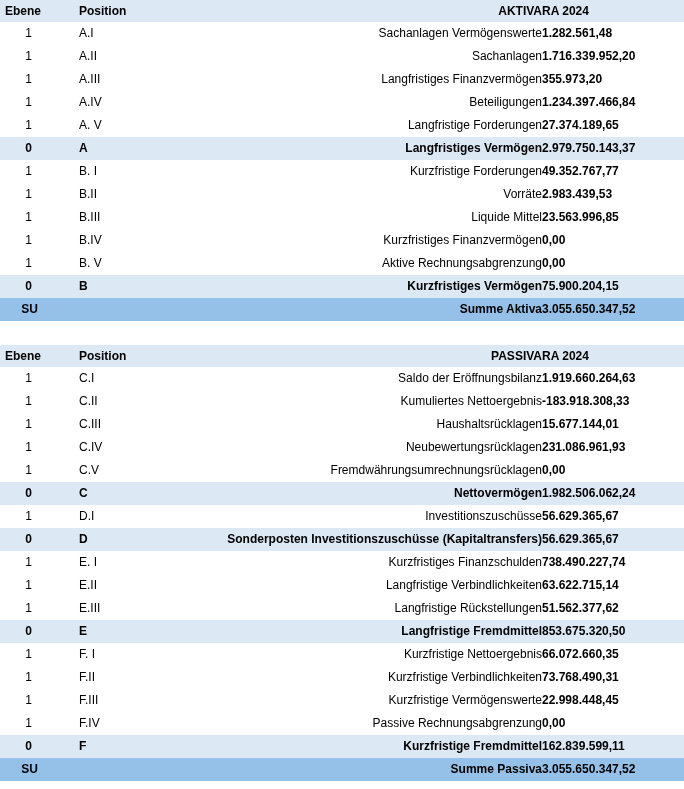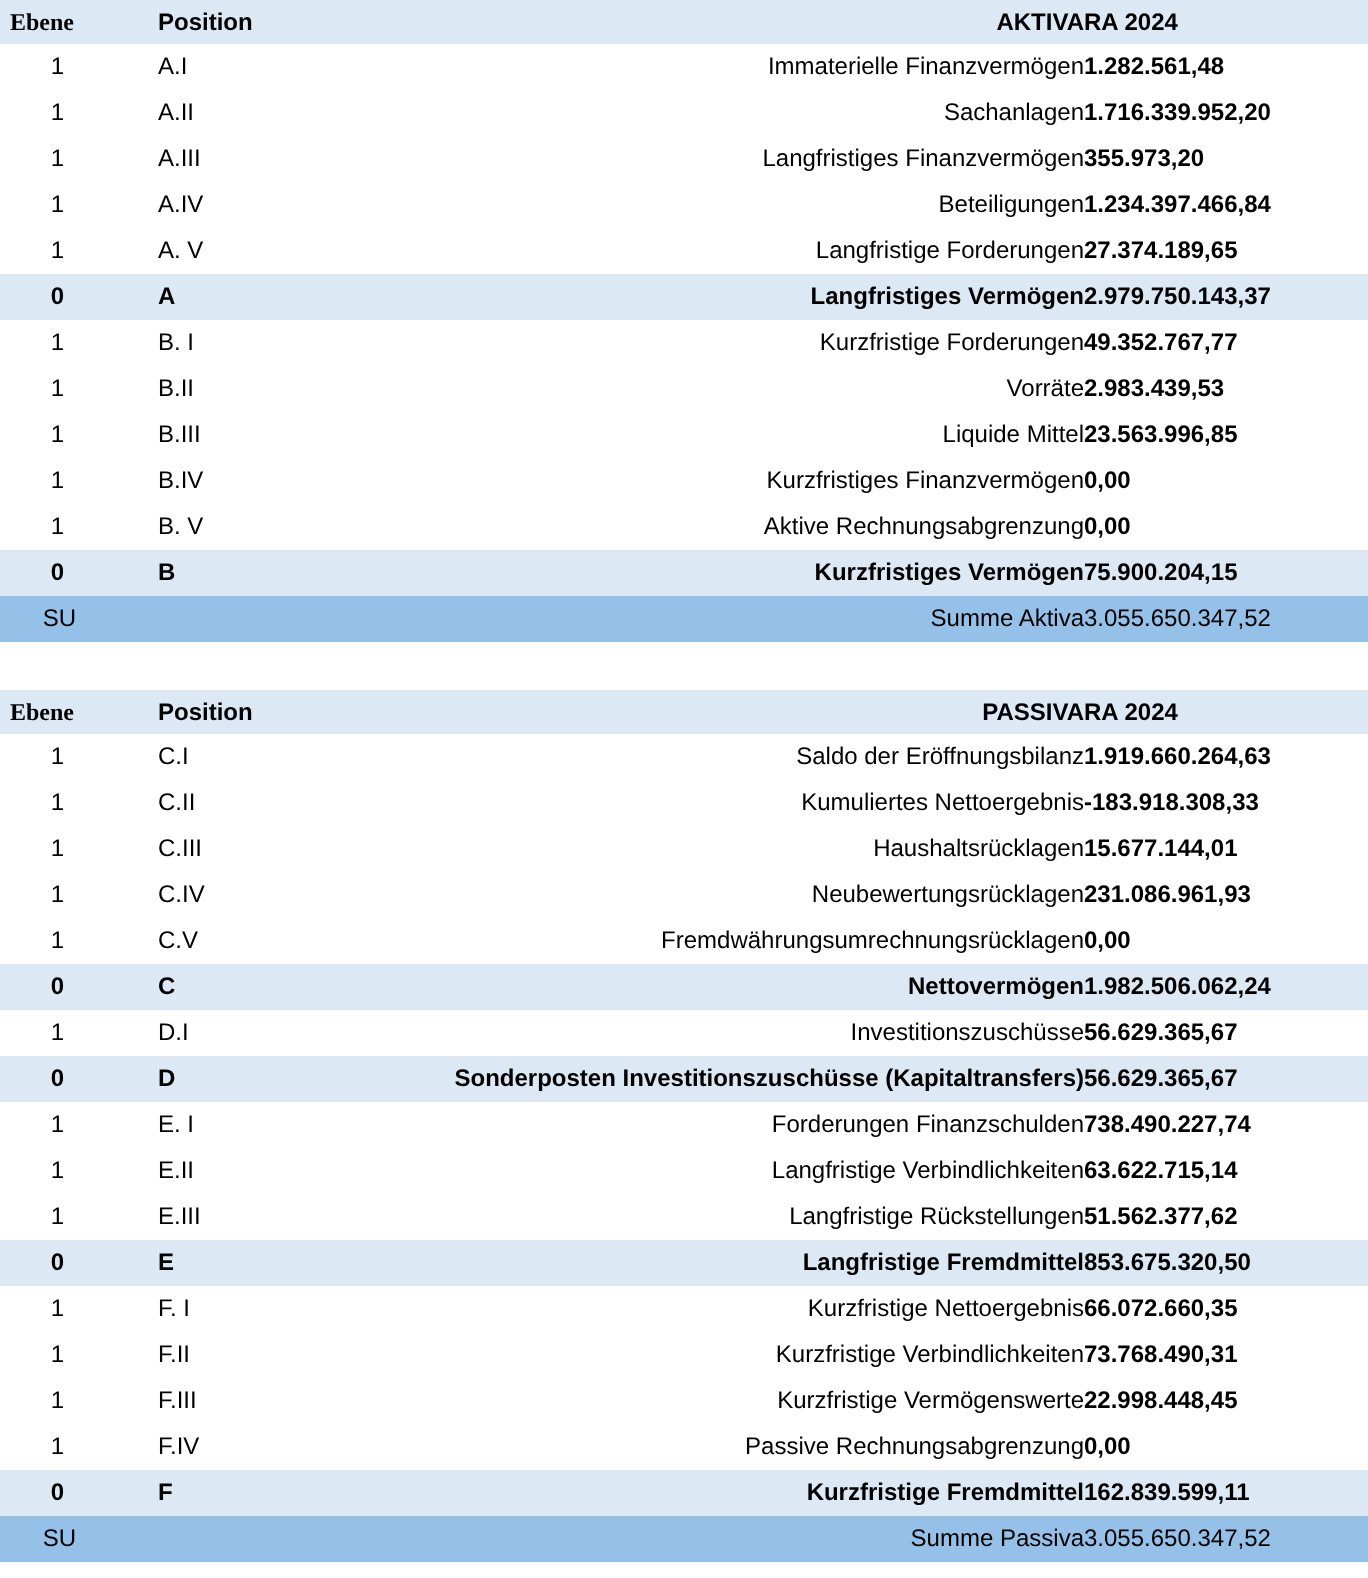--- a/index.html
+++ b/index.html
@@ -71,21 +71,20 @@
   }
   thead tr.header-row th {
     font-weight: bold;
     line-height: 22px;
     font-size: 12px;
   }
   thead tr.header-row th.col-ebene {
     text-align: left;
     padding-left: 5px;
     padding-right: 0;
-    font-family: Liberation Serif, serif;
   }
 
   
   tbody tr.row-detail {
     background: #ffffff;
   }
   tbody tr.row-detail td {
     font-weight: normal;
   }
   tbody tr.row-detail td.col-value,
@@ -102,21 +101,21 @@
   }
   tbody tr.row-group td {
     font-weight: bold;
   }
 
   
   tbody tr.row-sum {
     background: #95c0e8;
   }
   tbody tr.row-sum td {
-    font-weight: normal;
+    font-weight: bold;
   }
   tbody tr.row-sum td.col-ebene {
     padding-right: 30px;
   }
 
   
   td.col-value { font-weight: bold; }
 </style>
 </head>
 <body>
@@ -134,21 +133,21 @@
           <th class="col-ebene">Ebene</th>
           <th class="col-position">Position</th>
           <th class="col-label">AKTIVA</th>
           <th class="col-value">RA 2024</th>
         </tr>
       </thead>
       <tbody>
         <tr class="row-detail">
           <td class="col-ebene">1</td>
           <td class="col-position">A.I</td>
-          <td class="col-label">Immaterielle Finanzvermögen</td>
+          <td class="col-label">Sachanlagen Vermögenswerte</td>
           <td class="col-value">1.282.561,48</td>
         </tr>
         <tr class="row-detail">
           <td class="col-ebene">1</td>
           <td class="col-position">A.II</td>
           <td class="col-label">Sachanlagen</td>
           <td class="col-value">1.716.339.952,20</td>
         </tr>
         <tr class="row-detail">
           <td class="col-ebene">1</td>
@@ -279,21 +278,21 @@
         </tr>
         <tr class="row-group">
           <td class="col-ebene">0</td>
           <td class="col-position">D</td>
           <td class="col-label">Sonderposten Investitionszuschüsse (Kapitaltransfers)</td>
           <td class="col-value">56.629.365,67</td>
         </tr>
         <tr class="row-detail">
           <td class="col-ebene">1</td>
           <td class="col-position">E. I</td>
-          <td class="col-label">Forderungen Finanzschulden</td>
+          <td class="col-label">Kurzfristiges Finanzschulden</td>
           <td class="col-value">738.490.227,74</td>
         </tr>
         <tr class="row-detail">
           <td class="col-ebene">1</td>
           <td class="col-position">E.II</td>
           <td class="col-label">Langfristige Verbindlichkeiten</td>
           <td class="col-value">63.622.715,14</td>
         </tr>
         <tr class="row-detail">
           <td class="col-ebene">1</td>

